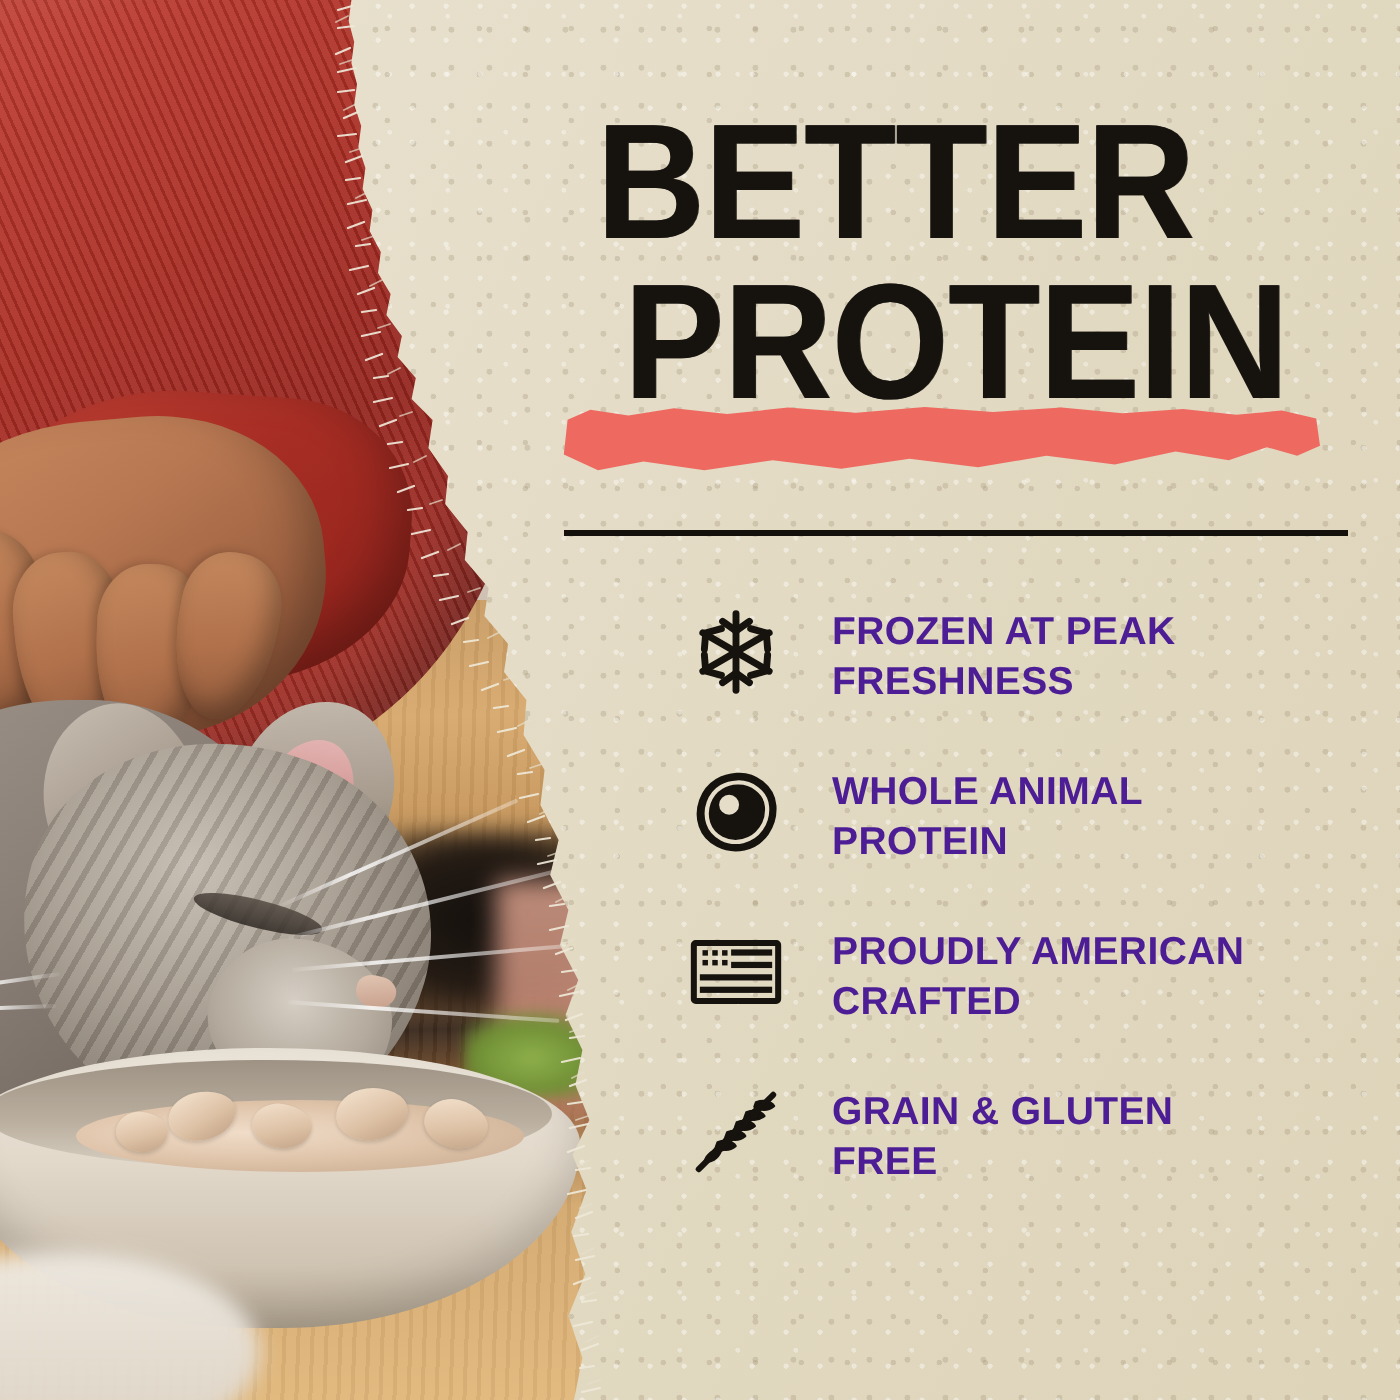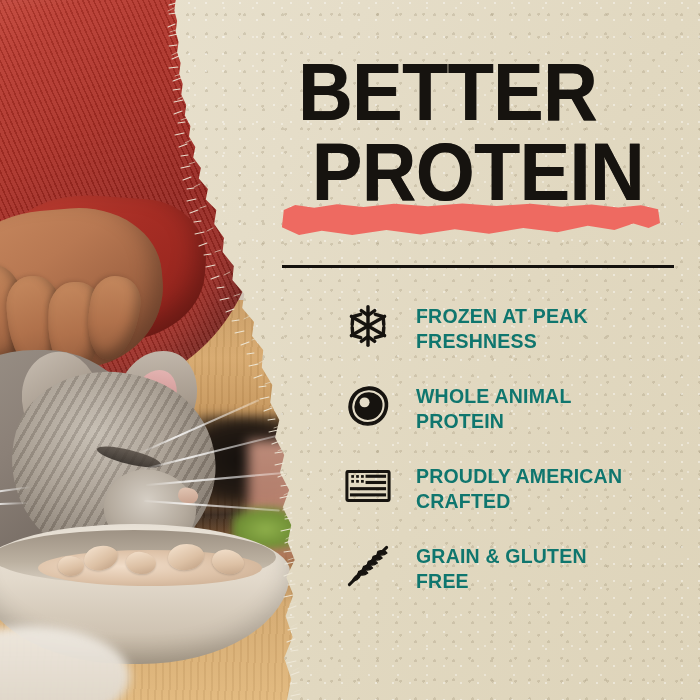--- a/index.html
+++ b/index.html
@@ -386,21 +386,21 @@
     height: 52px;
     display: flex;
     align-items: center;
     justify-content: center;
     margin-top: 2px;
   }
   .feature-icon svg { display: block; }
   .feature-label {
     margin-left: 22px;
     padding-top: 6px;
-    color: #0f766e;
+    color: #4c1d95;
     font-family: "Liberation Sans", sans-serif;
     font-weight: bold;
     font-size: 19.5px;
     line-height: 25px;
     letter-spacing: 0.2px;
     text-transform: uppercase;
     white-space: pre-line;
   }
 </style>
 </head>

